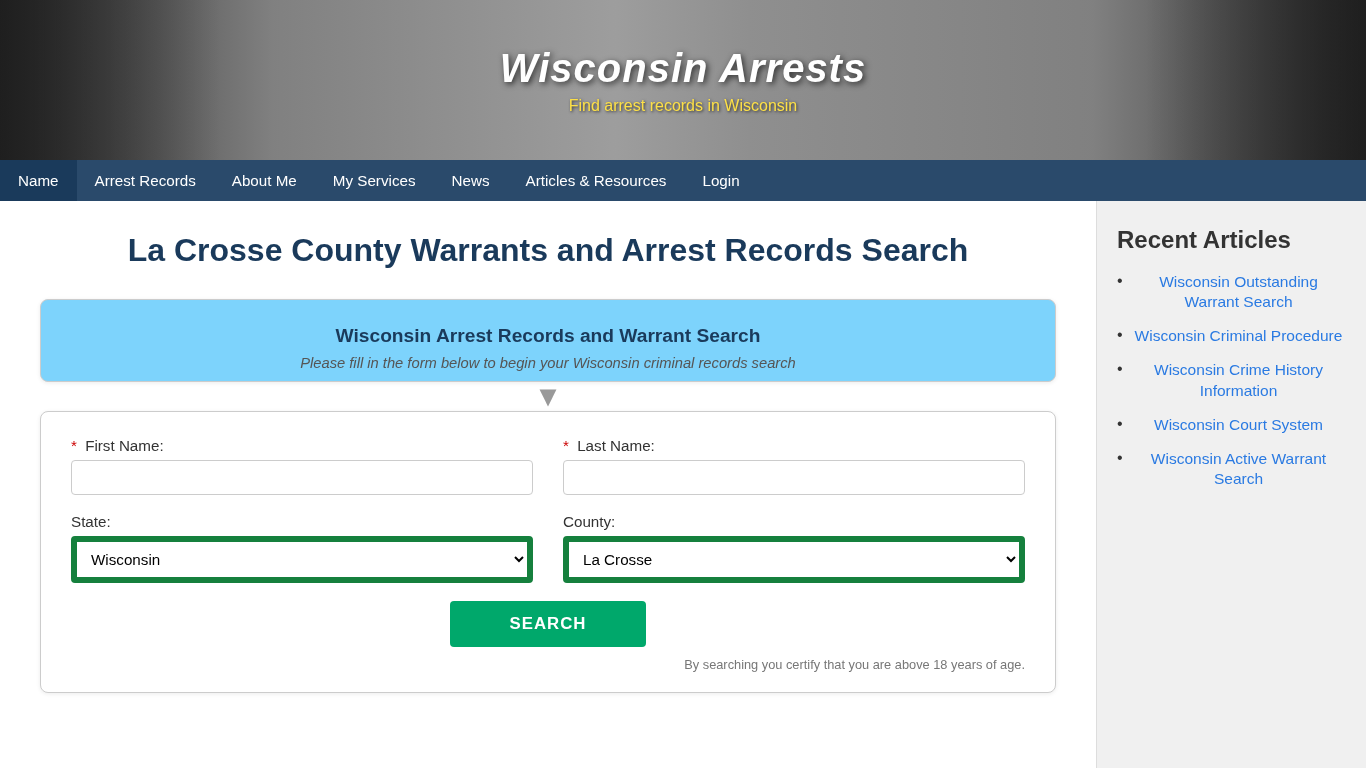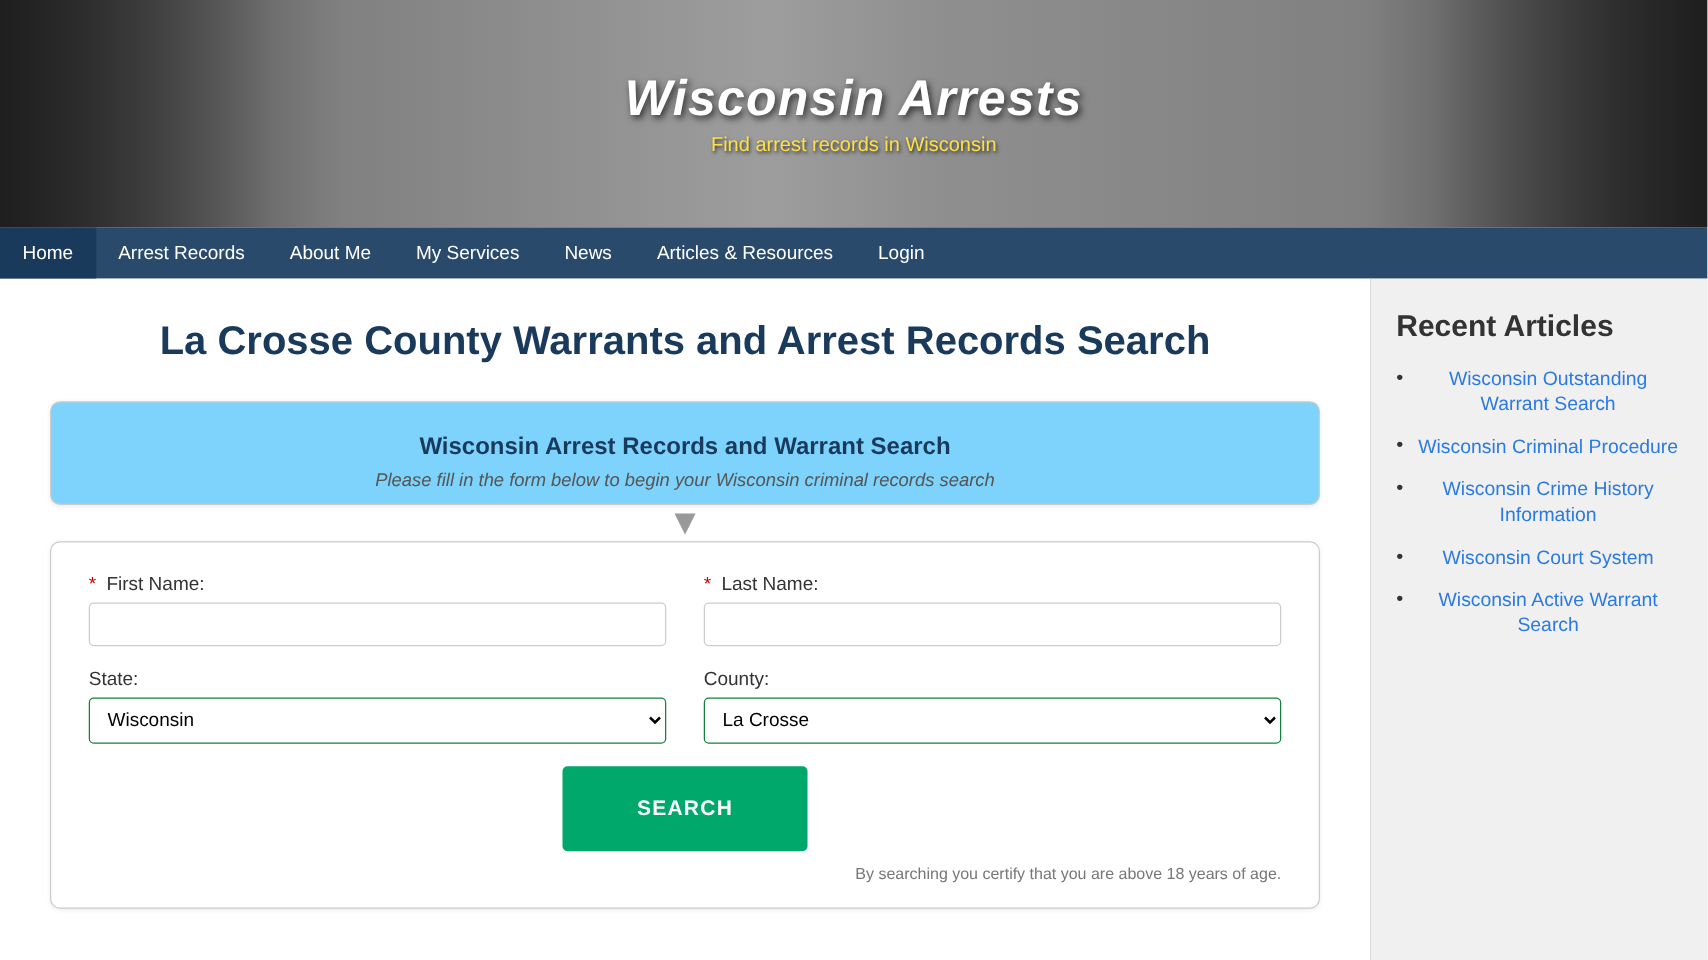--- a/index.html
+++ b/index.html
@@ -1,21 +1,21 @@
 <!DOCTYPE html>
 <html><head>
   <meta charset="utf-8">
   <style>
     * { box-sizing: border-box; margin: 0; padding: 0; }
     body { font-family: Arial, sans-serif; background: #f0f0f0; }
 
     
     .site-header {
       position: relative;
-      height: 182px;
+      height: 160px;
       background: #555;
       overflow: hidden;
       display: flex;
       align-items: center;
       justify-content: center;
     }
     .header-bg {
       position: absolute;
       inset: 0;
       background: linear-gradient(to right,
@@ -164,38 +164,38 @@
     }
     .form-input {
       border: 1px solid #ccc;
       border-radius: 4px;
       padding: 8px 10px;
       font-size: 0.95em;
       width: 100%;
       background: #fff;
     }
     .form-select {
-      border: 1px solid #15803d;
+      border: 6px solid #15803d;
       border-radius: 4px;
       padding: 8px 10px;
       font-size: 0.95em;
       width: 100%;
       background: #fff;
       appearance: auto;
     }
     .search-btn-row {
       text-align: center;
       margin-top: 15px;
     }
     .search-btn {
       background: #00a86b;
       color: #fff;
       border: none;
       border-radius: 4px;
-      padding: 24px 60px;
+      padding: 13px 60px;
       font-size: 1.05em;
       font-weight: bold;
       letter-spacing: 1px;
       cursor: pointer;
       text-transform: uppercase;
     }
     .form-disclaimer {
       text-align: right;
       font-size: 0.8em;
       color: #777;
@@ -239,21 +239,21 @@
   <div class="header-bg"></div>
   <div class="header-left-bars"></div>
   <div class="header-right-bars"></div>
   <div class="header-content">
     <div class="site-title">Wisconsin Arrests</div>
     <div class="site-tagline">Find arrest records in Wisconsin</div>
   </div>
 </div>
 
 <nav>
-  <a href="#" class="active">Home</a>
+  <a href="#" class="active">Name</a>
   <a href="#">Arrest Records</a>
   <a href="#">About Me</a>
   <a href="#">My Services</a>
   <a href="#">News</a>
   <a href="#">Articles &amp; Resources</a>
   <a href="#">Login</a>
 </nav>
 
 <div class="page-wrapper">
 

